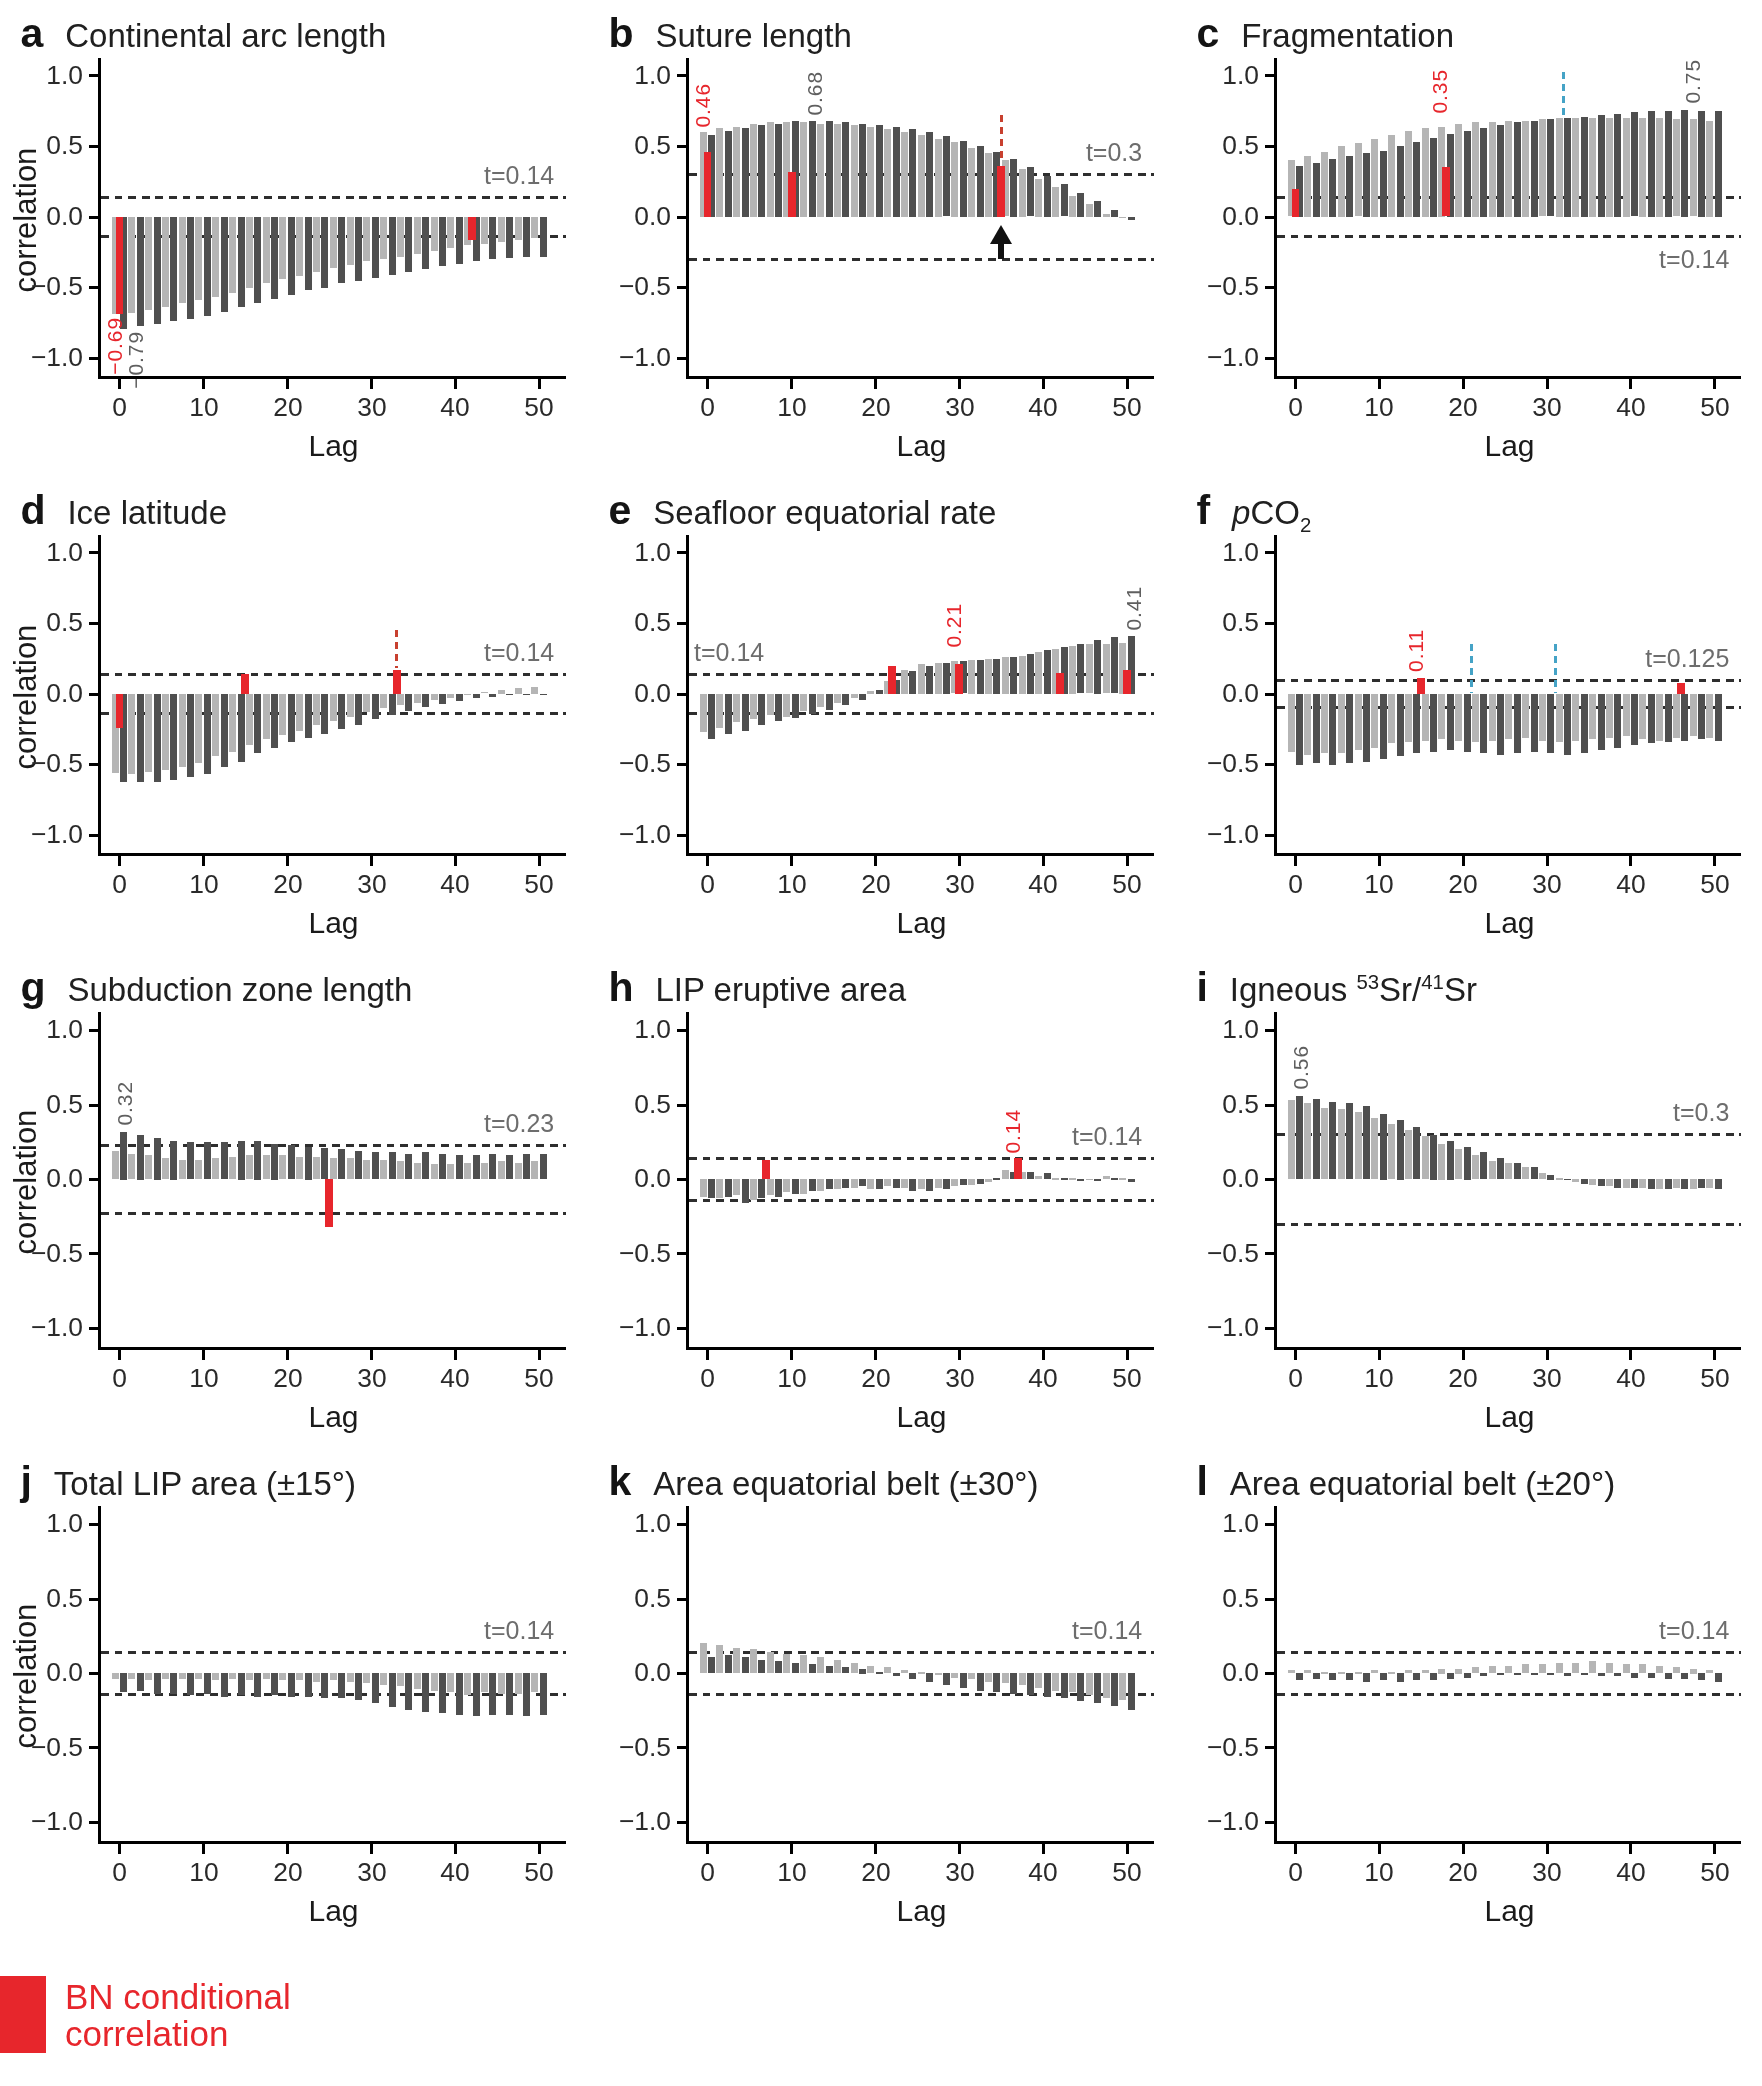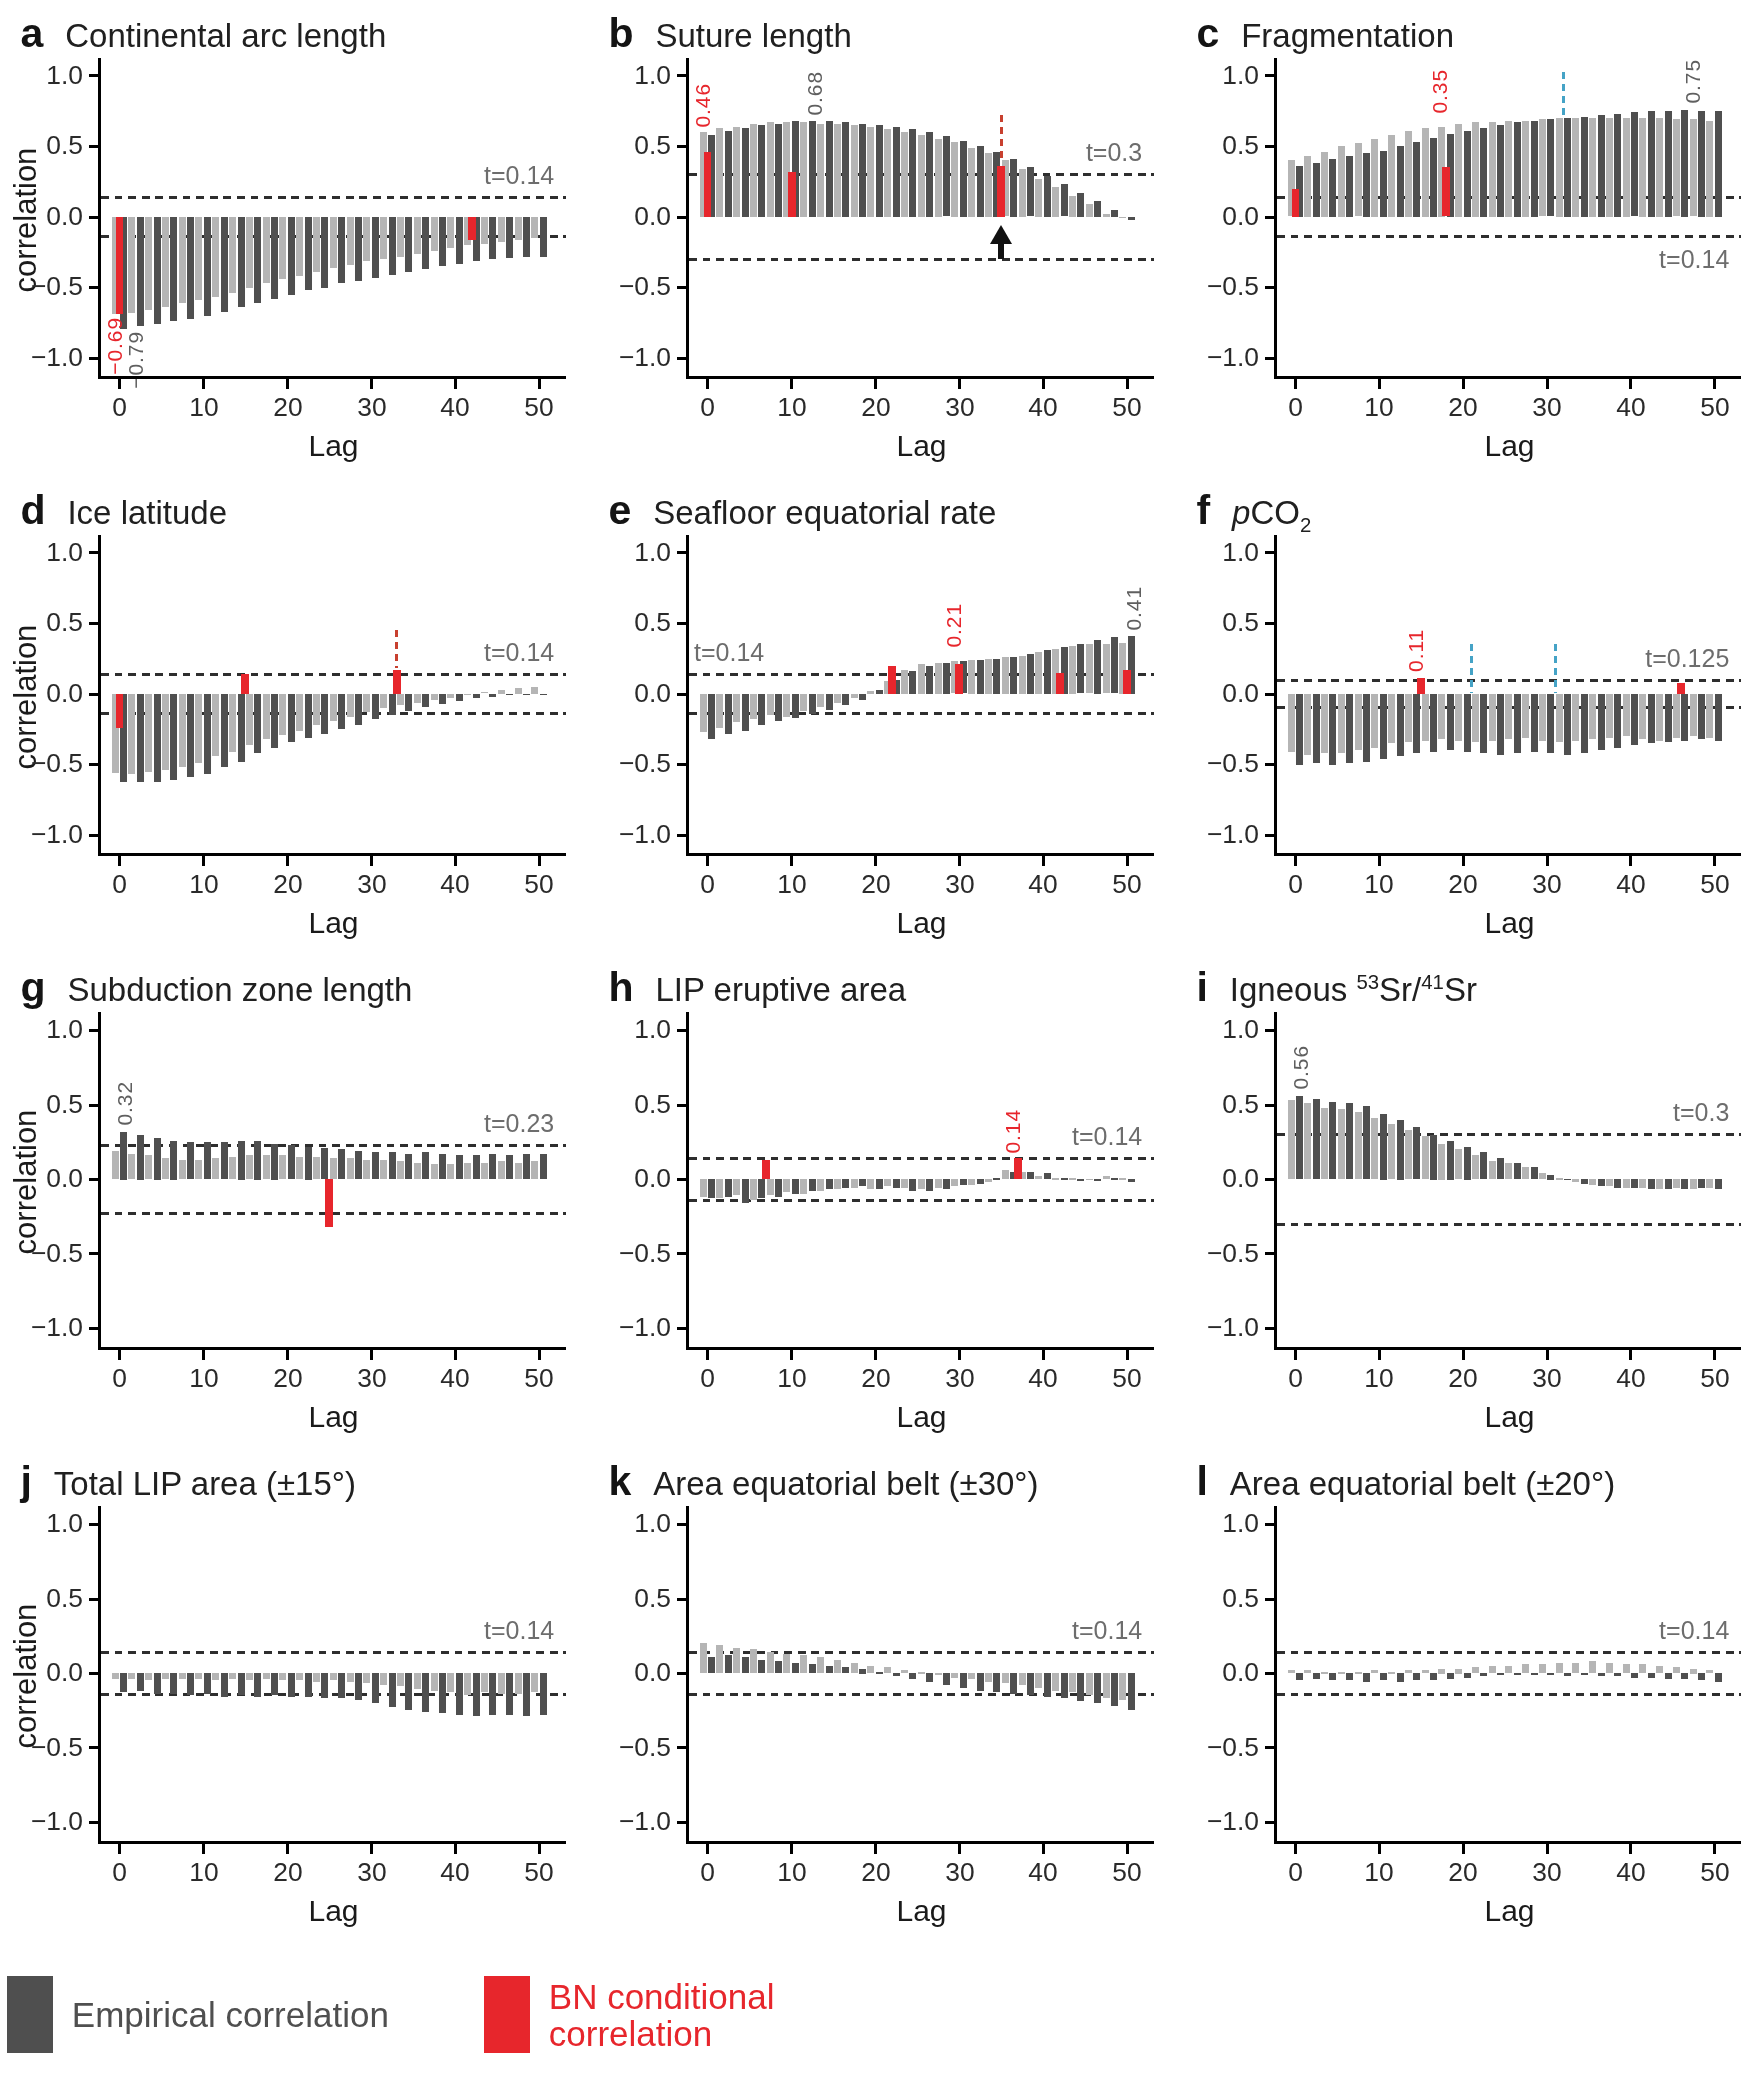--- a/index.html
+++ b/index.html
@@ -1130,22 +1130,18 @@
         <div class="xticklab" style="left: 240px; top: 346px;">30</div>
         <div class="xtick" style="left: 352px; top: 333px;"></div>
         <div class="xticklab" style="left: 324px; top: 346px;">40</div>
         <div class="xtick" style="left: 436px; top: 333px;"></div>
         <div class="xticklab" style="left: 408px; top: 346px;">50</div>
         <div class="xaxislab" style="left: 190px; top: 383px; width: 85px;">Lag</div>
       </div>
     </div>
   </div>
 <div id="legend">
-    <div class="legitem" style="margin-left: 6.8px; width: 477px;">
-      <div class="legswatch" style="background: rgb(79, 79, 79);"></div>
-      <div class="leglabel" style="color: rgb(79, 79, 79); max-width: none;">Empirical correlation</div>
-    </div>
     <div class="legitem" style="margin-left: 0px; width: auto;">
       <div class="legswatch" style="background: rgb(231, 38, 44);"></div>
       <div class="leglabel" style="color: rgb(231, 38, 44); max-width: 281px;">BN conditional correlation</div>
     </div>
   </div>
 
 
 </body></html>

